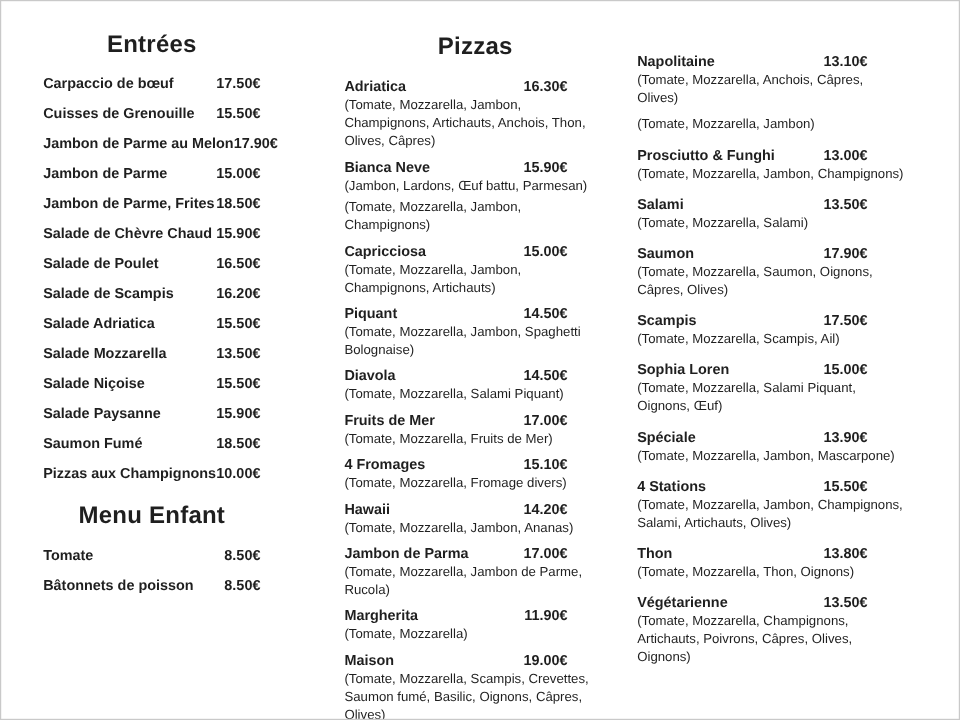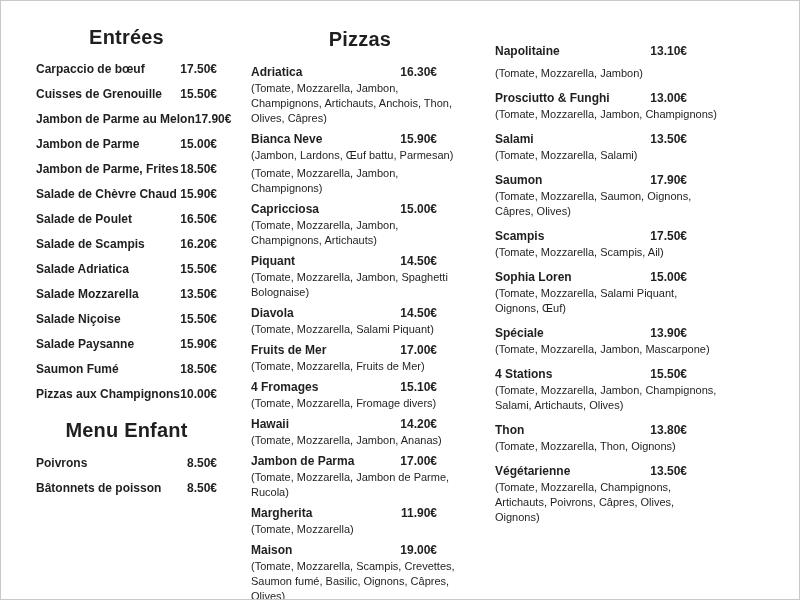--- a/index.html
+++ b/index.html
@@ -14,21 +14,21 @@
     box-sizing: border-box;
     background: var(--bg-color);
     border: 1px solid var(--border-color);
     color: var(--text-color);
     font-family: "Liberation Sans", "DejaVu Sans", sans-serif;
     display: flex;
     padding: 24px 0 0 35px;
     overflow: hidden;
   }
   .col { box-sizing: border-box; flex: 0 0 auto; }
-  .col-entrees   { width: 181px; margin-right: 34px; }
+  .col-entrees   { width: 181px; margin-right: 70px; }
   .col-pizzas    { width: 218px; margin-right: 26px; padding-top: 2px; }
   .col-pizzas2   { width: 224px; padding-top: 16px; }
 
   .section-title {
     font-size: 20px;
     font-weight: bold;
     text-align: center;
     line-height: 24px;
     letter-spacing: 0.2px;
   }
@@ -139,21 +139,21 @@
   <div class="srow">
     <span class="name">Pizzas aux Champignons</span>
     <span class="price">10.00€</span>
   </div>
 </div>
 
     <div class="menu-enfant">
       <div class="section-title">Menu Enfant</div>
       <div>
   <div class="srow">
-    <span class="name">Poivrons</span>
+    <span class="name">Tomate</span>
     <span class="price">8.50€</span>
   </div>
 
   <div class="srow">
     <span class="name">Bâtonnets de poisson</span>
     <span class="price">8.50€</span>
   </div>
 </div>
     </div>
   </div>
@@ -255,20 +255,21 @@
 </div>
   </div>
 
   <div class="col col-pizzas2">
     <div>
   <div class="pitem">
     <div class="srow">
       <span class="name">Napolitaine</span>
       <span class="price">13.10€</span>
     </div>
+    <div class="ingredients">(Tomate, Mozzarella, Anchois, Câpres, Olives)</div>
   </div>
 
   <div class="pitem">
     <div class="ingredients">(Tomate, Mozzarella, Jambon)</div>
   </div>
 
   <div class="pitem">
     <div class="srow">
       <span class="name">Prosciutto &amp; Funghi</span>
       <span class="price">13.00€</span>

